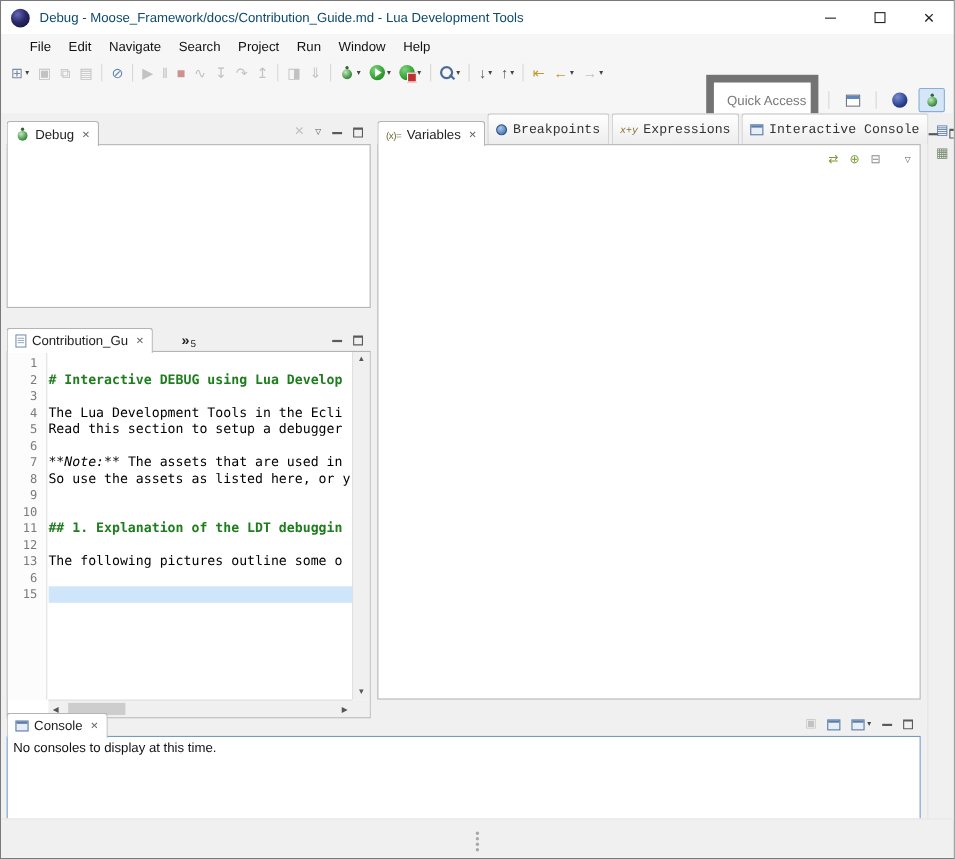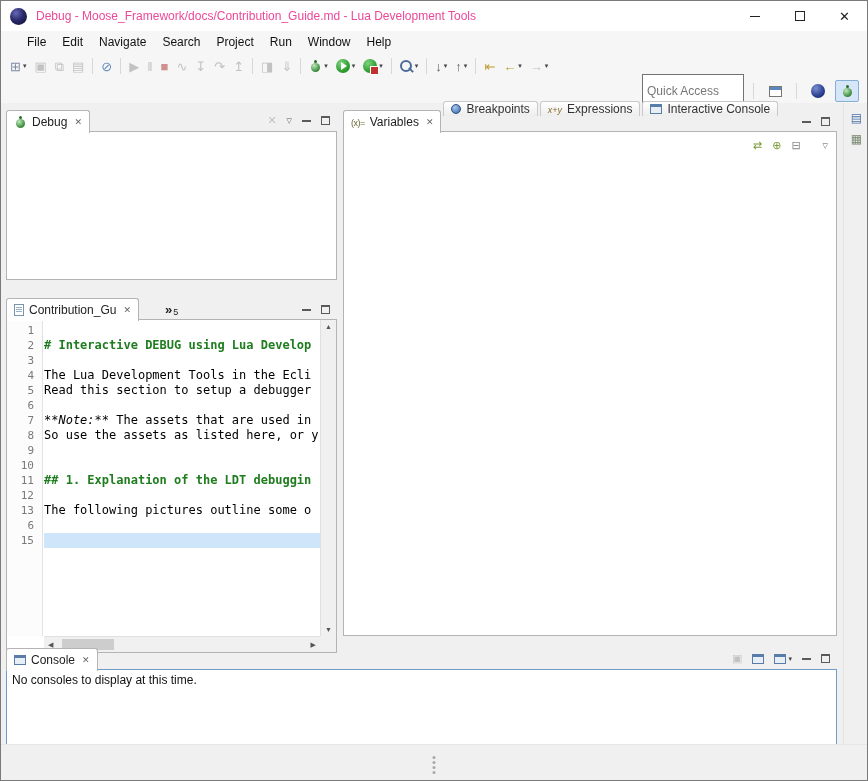--- a/index.html
+++ b/index.html
@@ -6,21 +6,21 @@
   html,body { background:#d9d9d9; }
   body { font-family:"Liberation Sans", sans-serif; font-size:12px; color:#000; }
 
   #window { position:relative; width:868px; height:781px; background:#f3f3f3;
             border:1px solid #7a7a7a; overflow:hidden; }
 
   
   .titlebar { height:30px; background:#ffffff; display:flex; align-items:center; }
   .app-icon { width:17px; height:17px; border-radius:50%; margin-left:9px;
               background: radial-gradient(circle at 35% 30%, #6868b8 0%, #2a2a6a 45%, #0d0d30 100%); }
-  .title-text { margin-left:9px; color:#ec4899; }
+  .title-text { margin-left:9px; color:#0c4a6e; }
   .win-controls { margin-left:auto; display:flex; height:30px; }
   .win-btn { width:45px; display:flex; align-items:center; justify-content:center; color:#222; font-size:13px; }
   .glyph-min { width:10px; height:1px; background:#222; }
   .glyph-max { width:10px; height:10px; border:1px solid #222; background:#fff; }
 
   
   .menubar { height:22px; background:#f6f6f6; display:flex; align-items:center; padding-left:18px; }
   .menu-item { padding:3px 8px; color:#111; }
 
   
@@ -44,40 +44,40 @@
   .ic-ext::after { content:""; position:absolute; right:-2px; bottom:-2px; width:7px; height:7px;
                    background:#c03030; border:1px solid #fff; }
   .ic-search { width:13px; height:13px; position:relative; display:inline-block; }
   .ic-search::before { content:""; position:absolute; left:0; top:0; width:8px; height:8px;
                        border:2px solid #4a6b9a; border-radius:50%; }
   .ic-search::after { content:""; position:absolute; right:1px; bottom:0; width:2px; height:6px;
                       background:#4a6b9a; transform:rotate(-45deg); }
 
   .secondbar { height:24px; background:#f6f6f6; display:flex; align-items:center;
                justify-content:flex-end; padding-right:8px; gap:5px; }
-  .quick-access { width:102px; height:19px; border:1px solid #737373; background:#fff;
-                  padding:16px 4px; font:12px "Liberation Sans", sans-serif; color:#444; }
+  .quick-access { width:102px; height:19px; border:7px solid #737373; background:#fff;
+                  padding:16px 4px; font:12px "Liberation Sans", sans-serif; color:#444;text-align:right; }
   .quick-access::placeholder { color:#777; }
   .pbtn { width:24px; height:22px; display:flex; align-items:center; justify-content:center; border-radius:2px; }
   .pbtn.active { background:#d4e6f8; border:1px solid #86aed6; }
   .ic-persp-open { width:13px; height:11px; border:1px solid #777; position:relative; background:#fff; }
   .ic-persp-open::before { content:""; position:absolute; left:0; right:0; top:0; height:3px; background:#5a87c0; }
   .ic-orb { width:14px; height:14px; border-radius:50%;
             background: radial-gradient(circle at 35% 30%, #7a8fd0, #2a3f8f 60%, #121d50); }
 
   
   #workspace { position:absolute; left:0; top:102px; width:868px; height:643px; background:#f0f0f0; }
   .view { position:absolute; }
   .tabbar { height:24px; display:flex; align-items:flex-end; position:relative; }
   .view-content { position:absolute; left:0; right:0; top:23px; bottom:0; background:#fff; border:1px solid #b4b4b4; }
   .tab { display:flex; align-items:center; gap:5px; padding:0 7px; color:#222; white-space:nowrap; }
   .tab.active { height:23px; margin-bottom:-1px; background:#fff; border:1px solid #b4b4b4; border-bottom:none;
                 border-radius:3px 3px 0 0; position:relative; z-index:5; }
-  .tab.inactive { height:15px; margin-bottom:16px; margin-left:2px; background:linear-gradient(#ffffff,#ededed);
-                  border:1px solid #c9c9c9; border-bottom:none; border-radius:3px 3px 0 0; color:#333; }
+  .tab.inactive { height:28px; margin-bottom:1px; margin-left:2px; background:linear-gradient(#ffffff,#ededed);
+                  border:1px solid #c9c9c9; border-bottom:none; border-radius:3px 3px 0 0; color:#333;font-family:Liberation Mono, monospace; }
   .tab-close { font-size:9px; color:#666; margin-left:2px; }
   .view-tools { margin-left:auto; display:flex; align-items:center; gap:10px; padding:0 7px 6px 0; }
   .vt { display:flex; align-items:center; justify-content:center; color:#555; font-size:11px; line-height:1; }
   .vt.disabled { color:#c2c2c2; }
   .menu-arrow { font-size:7px; color:#555; }
   .glyph-min2 { width:9px; height:3px; border-bottom:2px solid #5a5a5a; }
   .glyph-max2 { width:9px; height:9px; border:1px solid #5a5a5a; border-top-width:2px; }
 
   #debug-view   { left:5px;   top:5px;   width:331px; height:172px; }
   #editor-view  { left:5px;   top:193px; width:331px; height:357px; }

